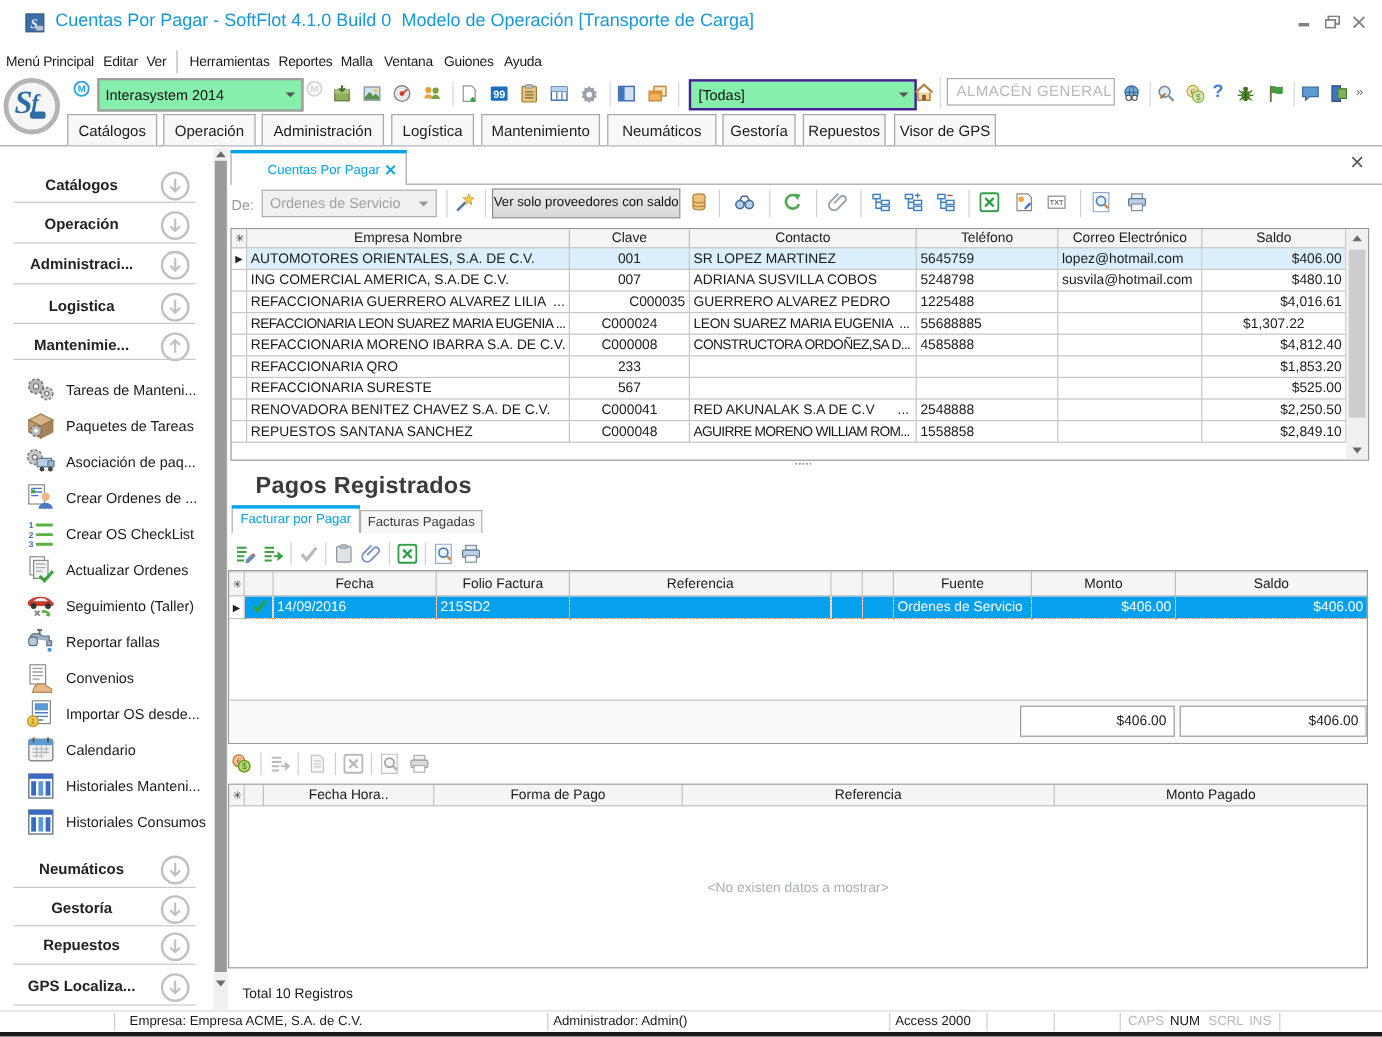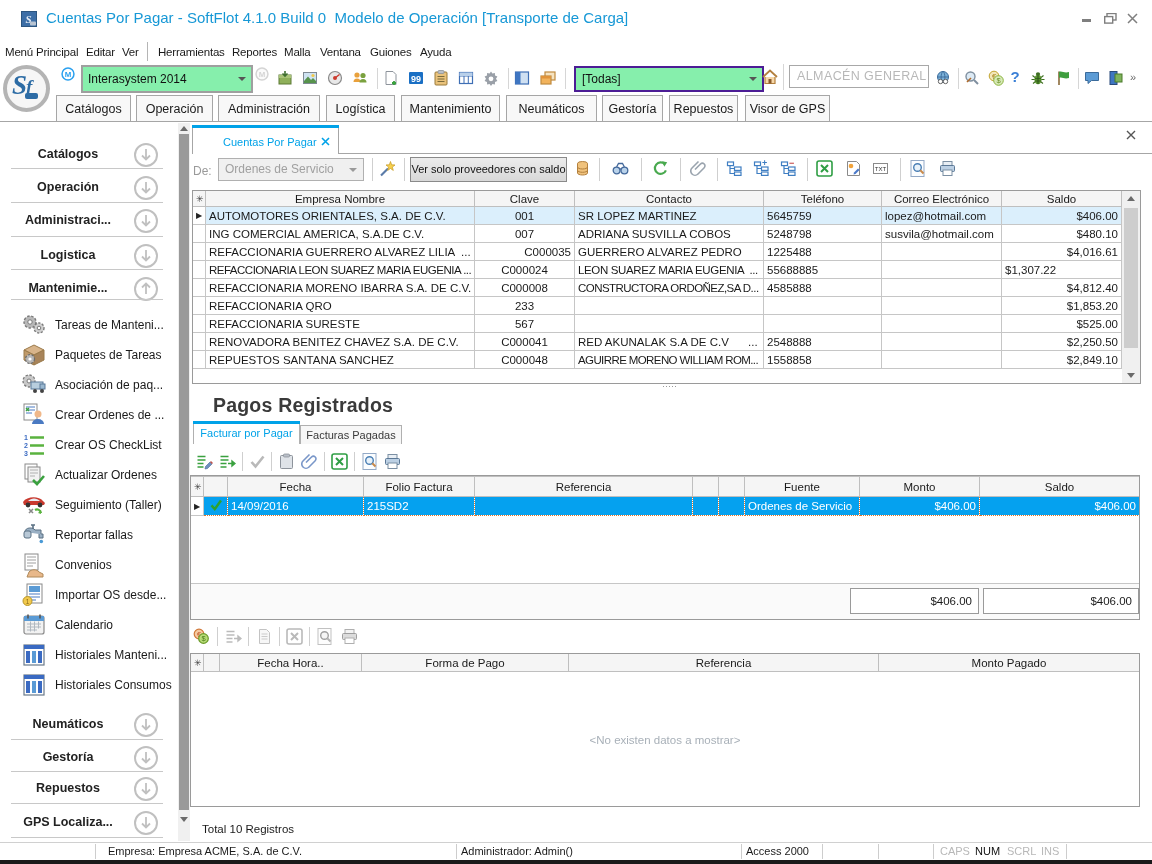--- a/index.html
+++ b/index.html
@@ -615,21 +615,21 @@
               <td></td>
               <td style="text-align:right">$4,016.61</td>
             </tr>
         <tr>
               <td></td>
               <td style="letter-spacing:-0.5px">REFACCIONARIA LEON SUAREZ MARIA EUGENIA ...</td>
               <td style="text-align:center">C000024</td>
               <td style="letter-spacing:-0.35px">LEON SUAREZ MARIA EUGENIA  ...</td>
               <td>55688885</td>
               <td></td>
-              <td style="text-align:left">$1,307.22</td>
+              <td style="text-align:center">$1,307.22</td>
             </tr>
         <tr>
               <td></td>
               <td>REFACCIONARIA MORENO IBARRA S.A. DE C.V.</td>
               <td style="text-align:center">C000008</td>
               <td style="letter-spacing:-0.55px">CONSTRUCTORA ORDOÑEZ,SA D...</td>
               <td>4585888</td>
               <td></td>
               <td style="text-align:right">$4,812.40</td>
             </tr>

